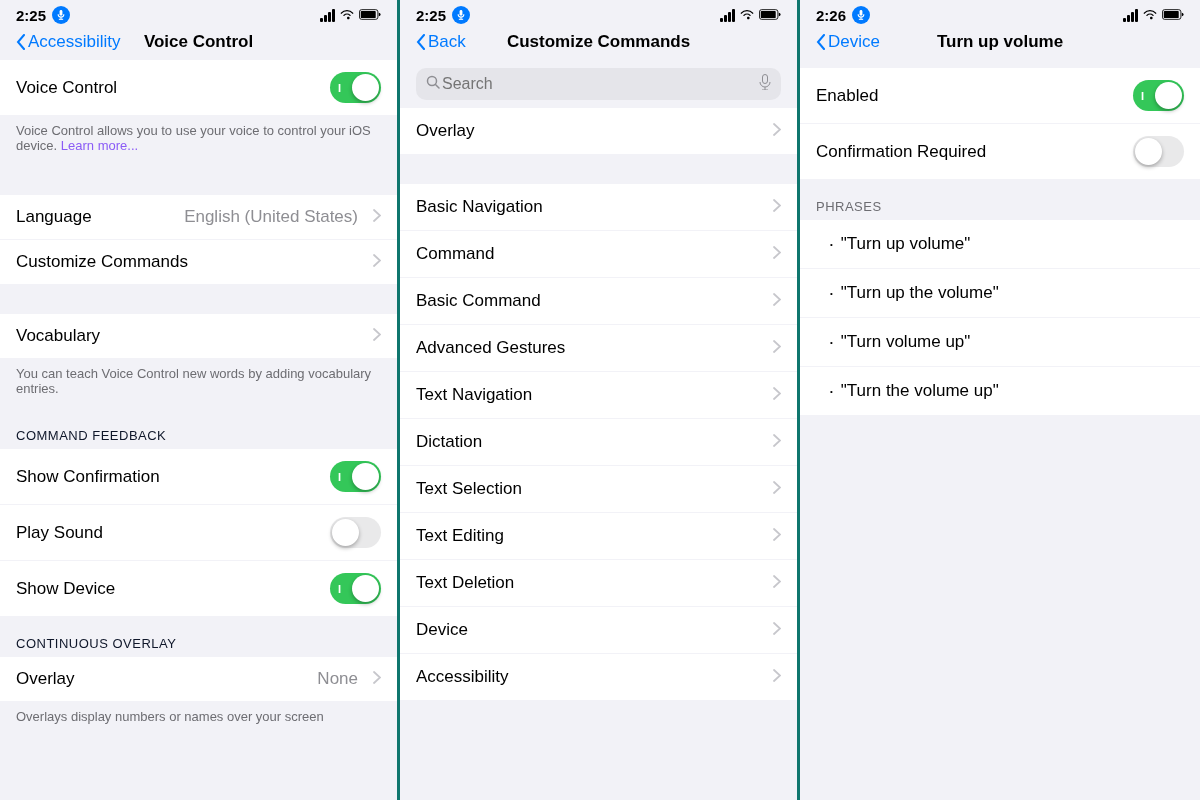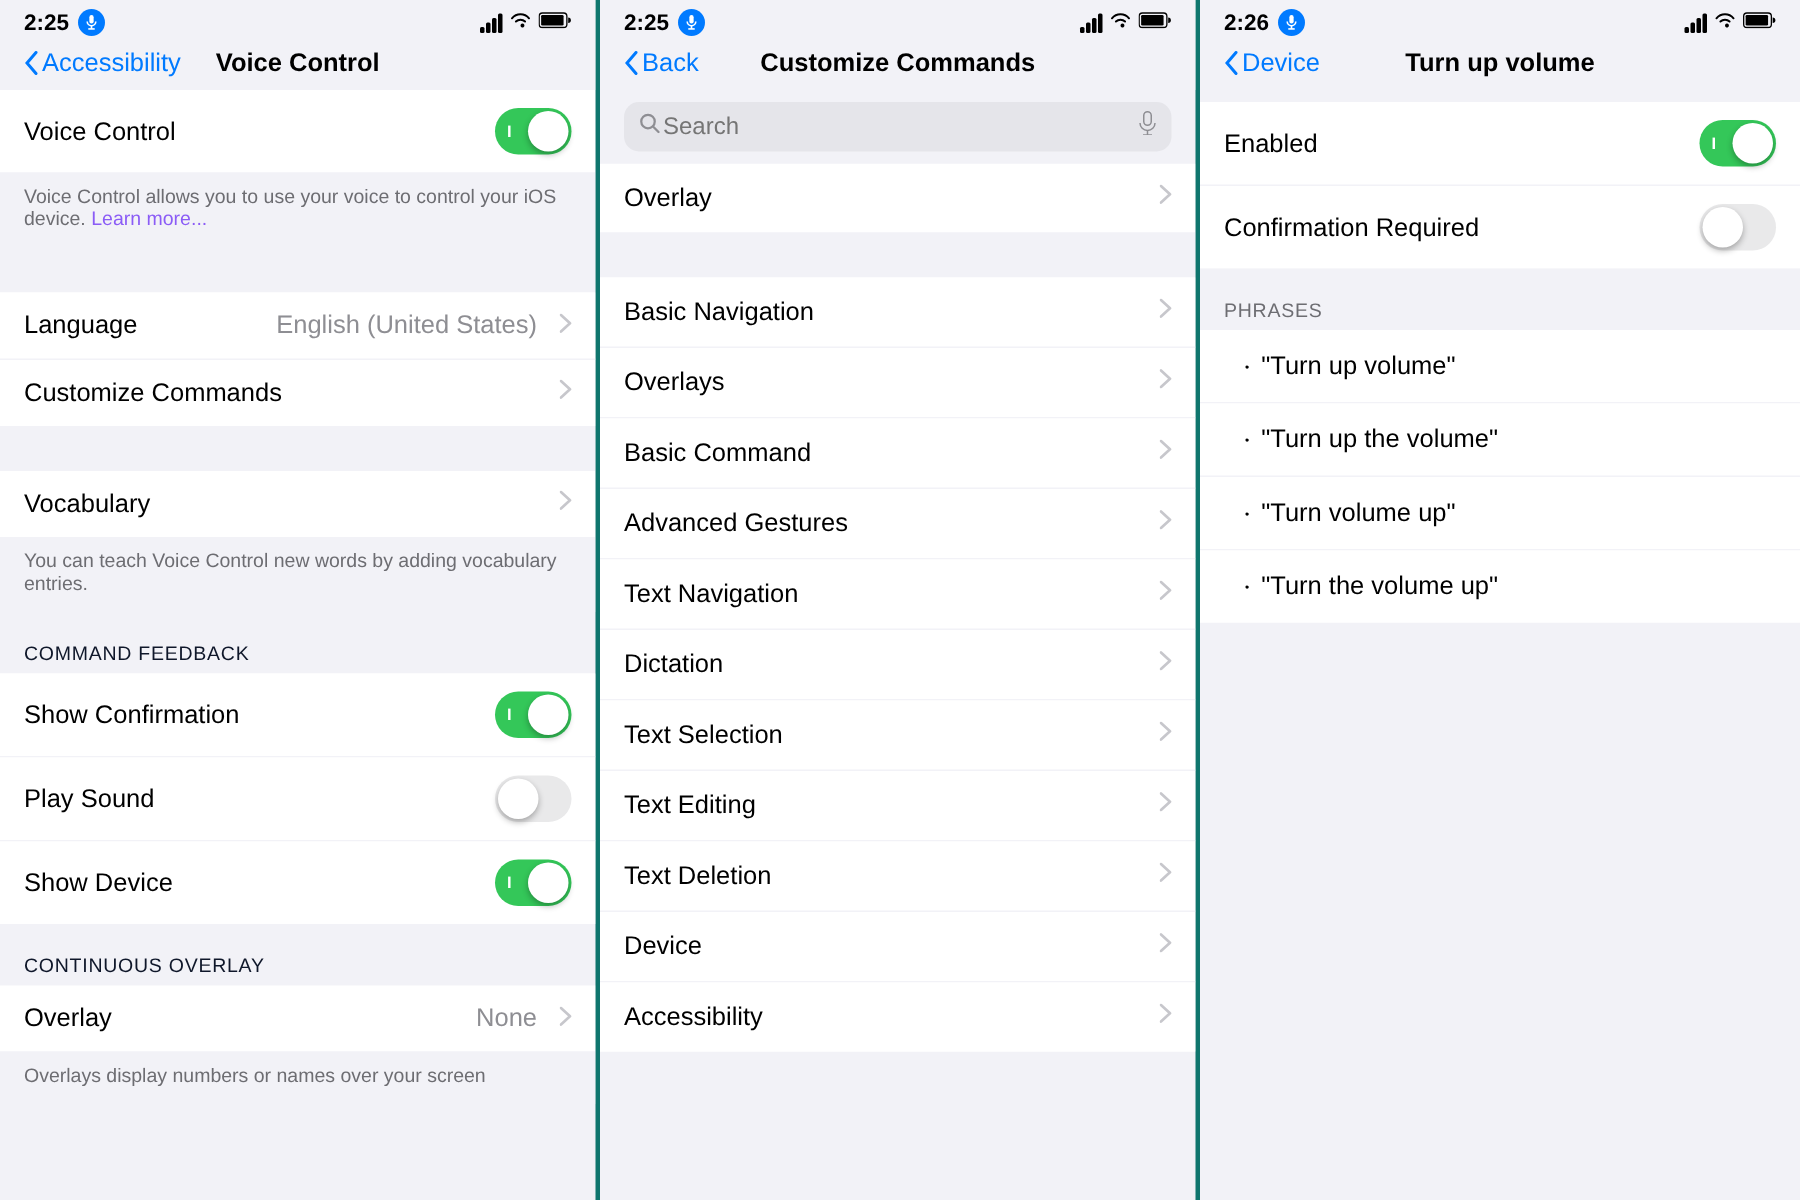--- a/index.html
+++ b/index.html
@@ -450,21 +450,21 @@
     <div class="list-divider"></div>
 
     <div class="list-section">
       <div class="list-item">
         <span class="list-item-label">Basic Navigation</span>
         <div class="chevron"><svg viewBox="0 0 8 13">
               <path d="M1 1 L7 6.5 L1 12" stroke="#c7c7cc" stroke-width="1.8" fill="none" stroke-linecap="round"></path>
             </svg></div>
       </div>
       <div class="list-item">
-        <span class="list-item-label">Overlays</span>
+        <span class="list-item-label">Command</span>
         <div class="chevron"><svg viewBox="0 0 8 13">
               <path d="M1 1 L7 6.5 L1 12" stroke="#c7c7cc" stroke-width="1.8" fill="none" stroke-linecap="round"></path>
             </svg></div>
       </div>
       <div class="list-item">
         <span class="list-item-label">Basic Command</span>
         <div class="chevron"><svg viewBox="0 0 8 13">
               <path d="M1 1 L7 6.5 L1 12" stroke="#c7c7cc" stroke-width="1.8" fill="none" stroke-linecap="round"></path>
             </svg></div>
       </div>

